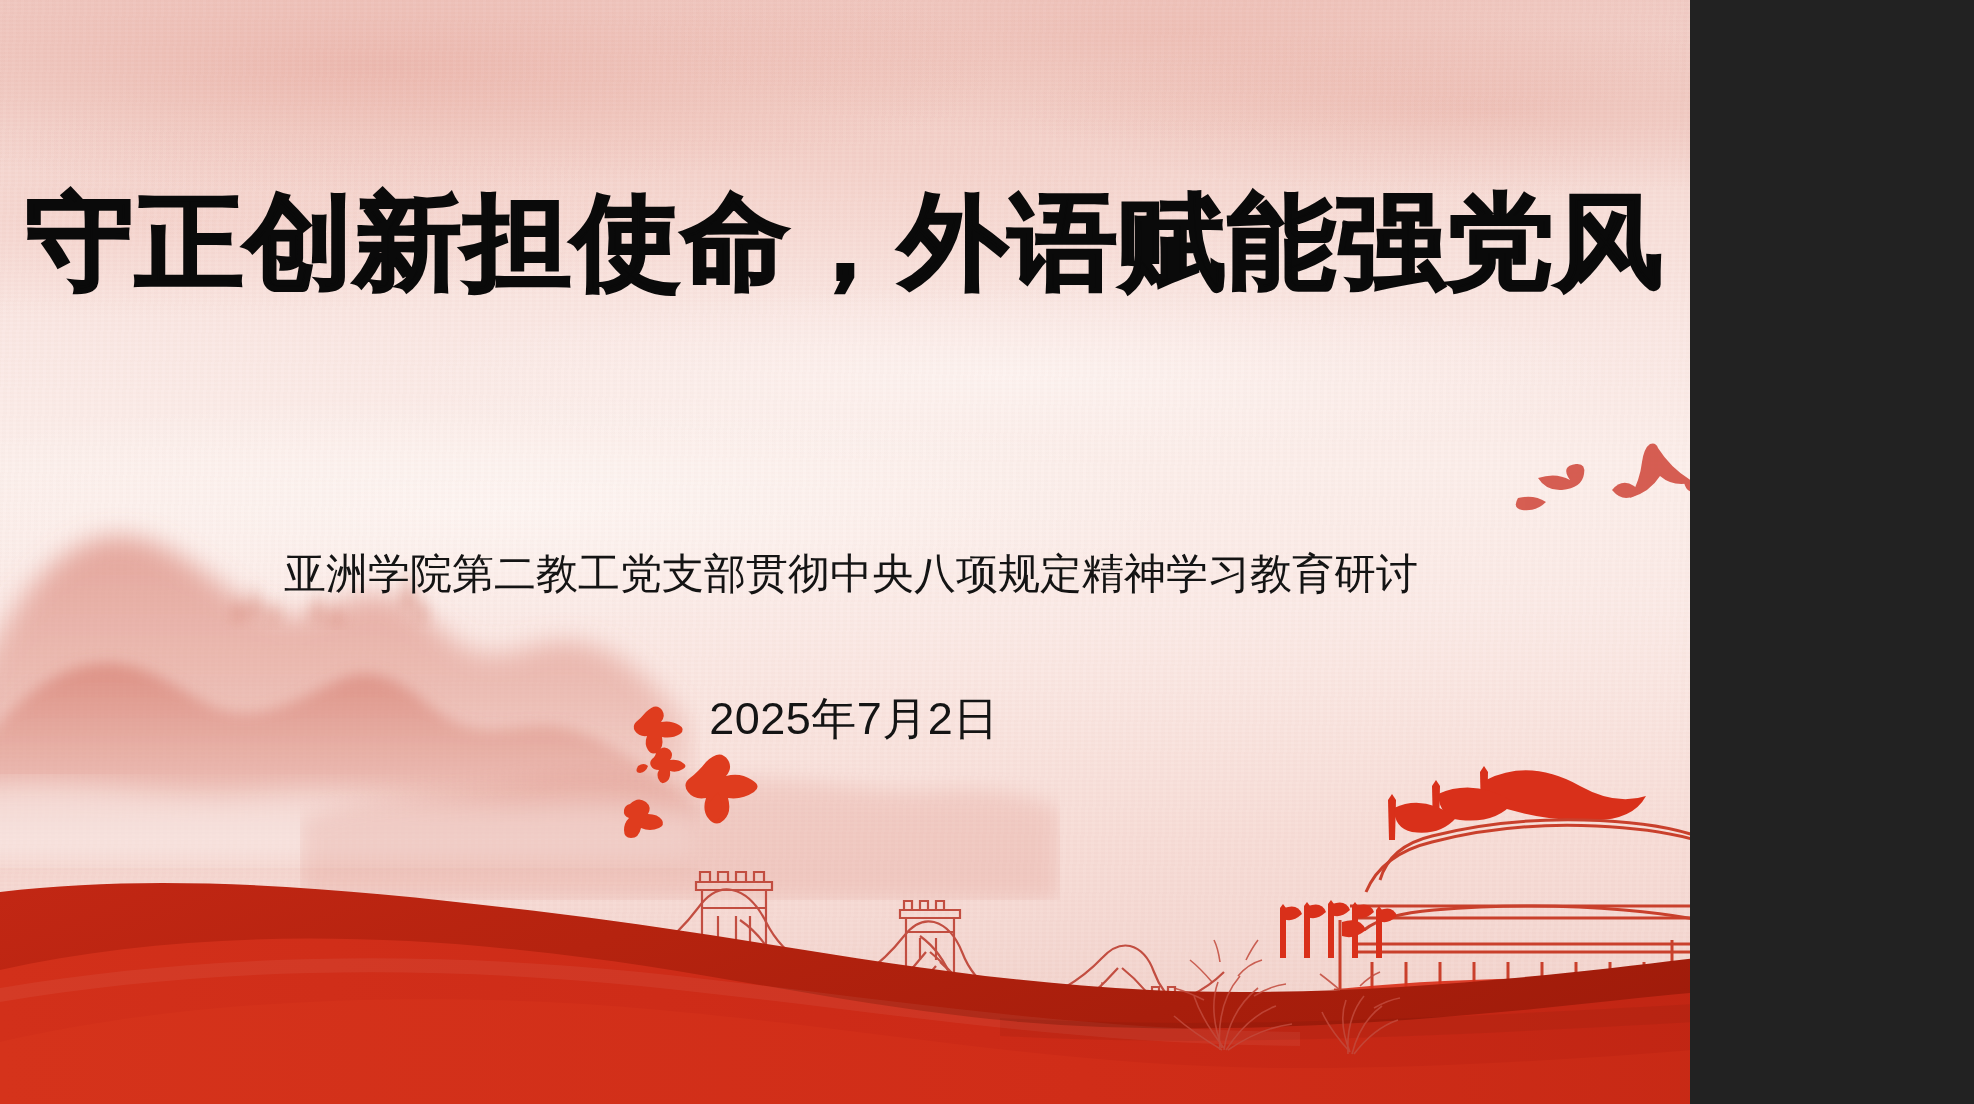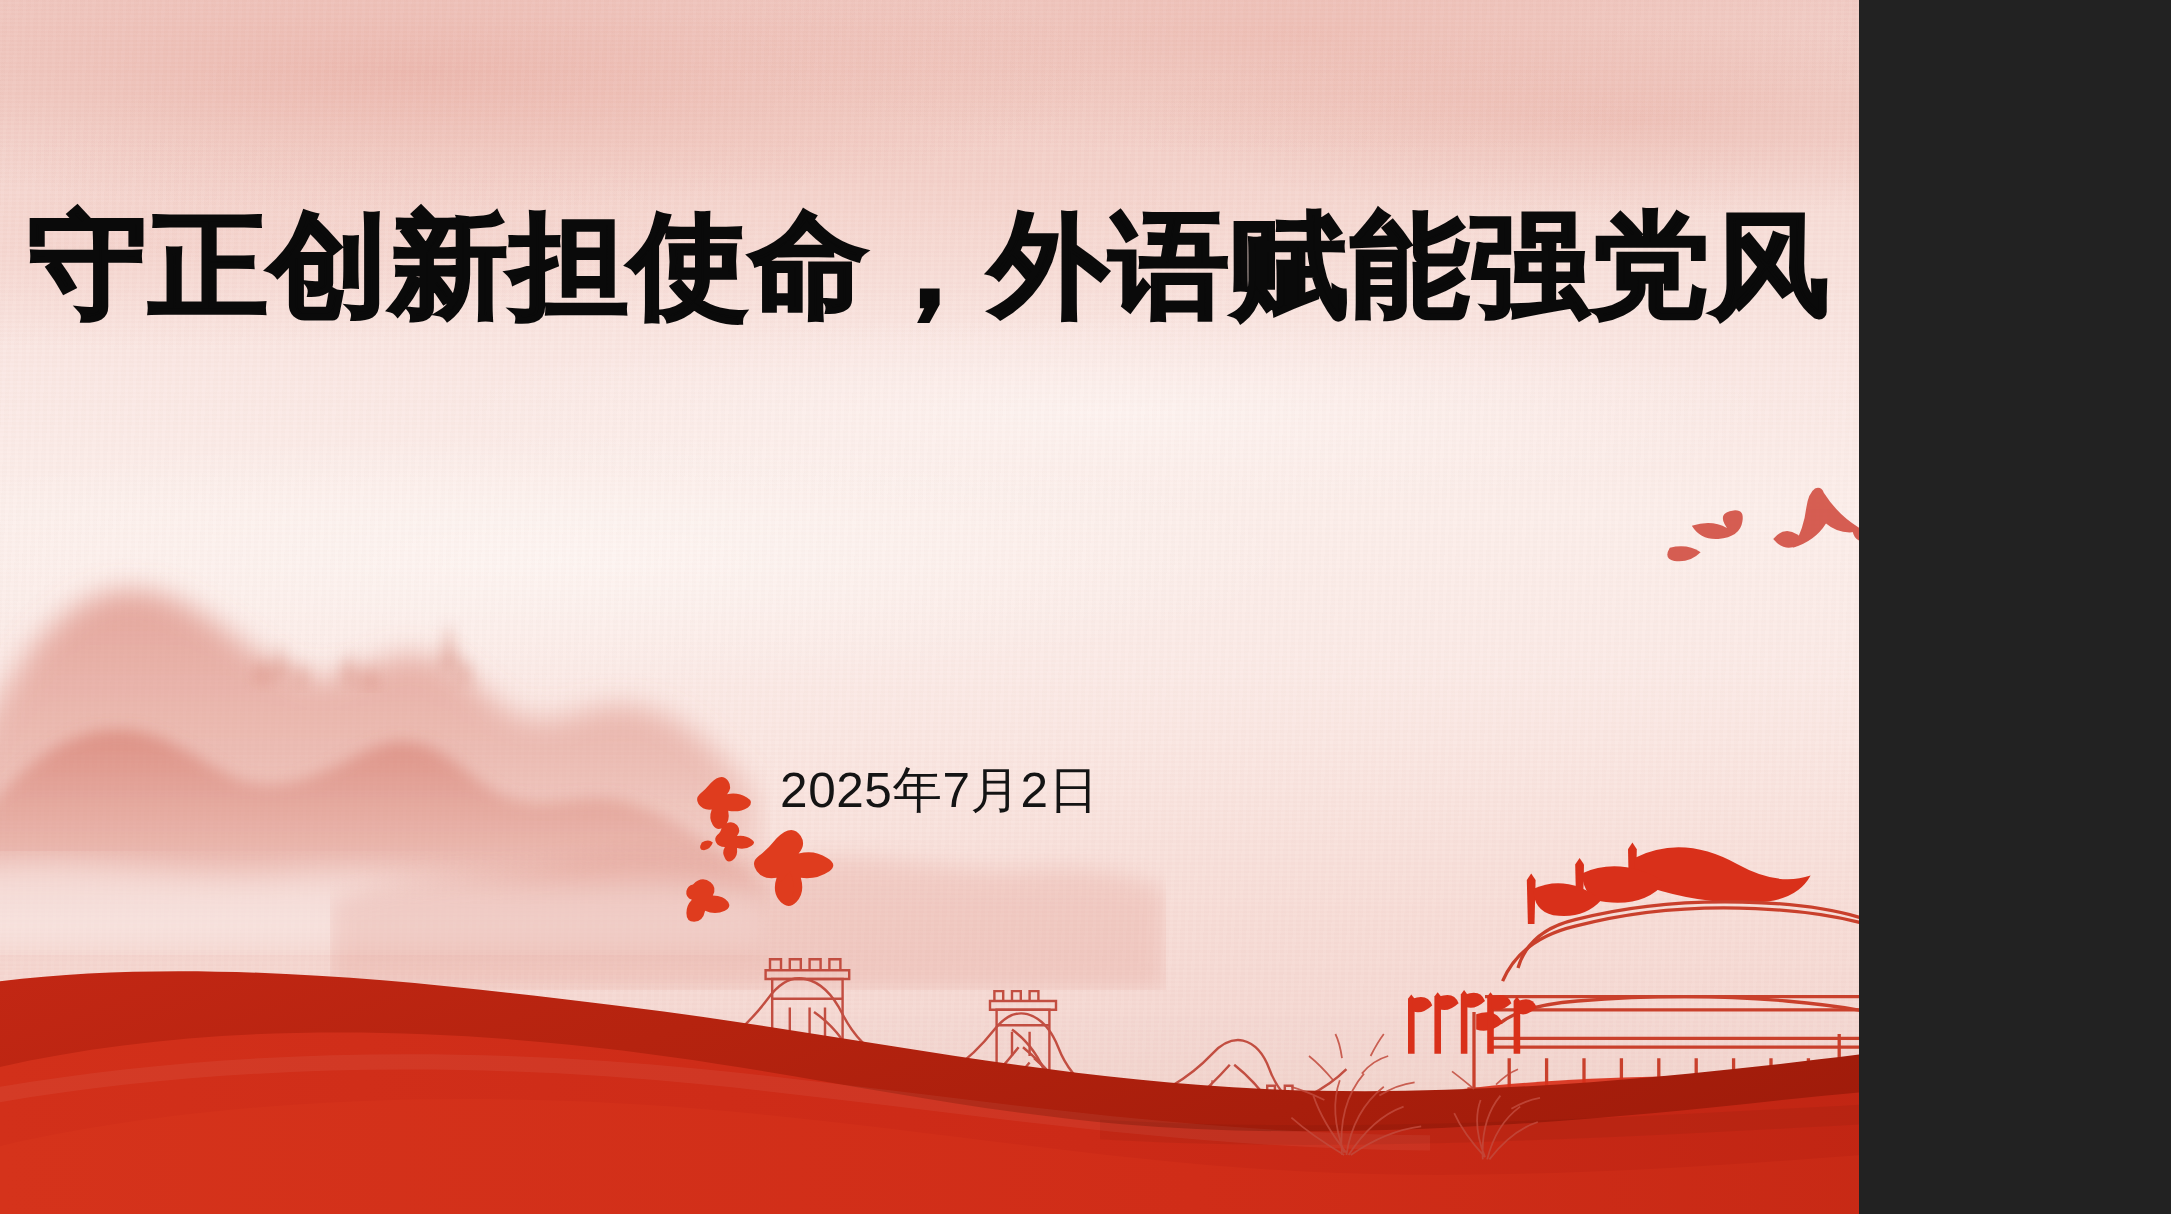--- a/index.html
+++ b/index.html
@@ -442,16 +442,17 @@
                  M44,70 q-16,-8 -30,-12 M86,30 q6,-12 12,-20 M60,32 q-2,-14 -6,-22"></path>
         <path d="M188,124 q-2,-36 16,-58 M192,124 q8,-32 30,-48 M190,122 q-12,-30 -4,-52
                  M194,124 q20,-26 44,-34 M190,122 q-20,-22 -28,-40"></path>
         <path d="M200,56 q10,-10 20,-14 M180,60 q-12,-10 -20,-16 M214,78 q14,-8 26,-10"></path>
       </g>
     </svg>
   </div>
 
   <div class="title">守正创新担使命，外语赋能强党风</div>
 
+  <div class="subtitle">亚洲学院第二教工党支部贯彻中央八项规定精神学习教育研讨</div>
 
   <div class="datetext">2025年7月2日</div>
 
 </div>
 
 </body></html>

